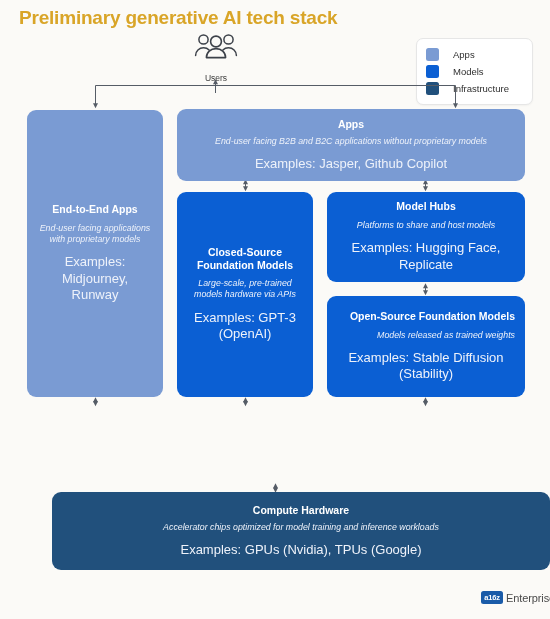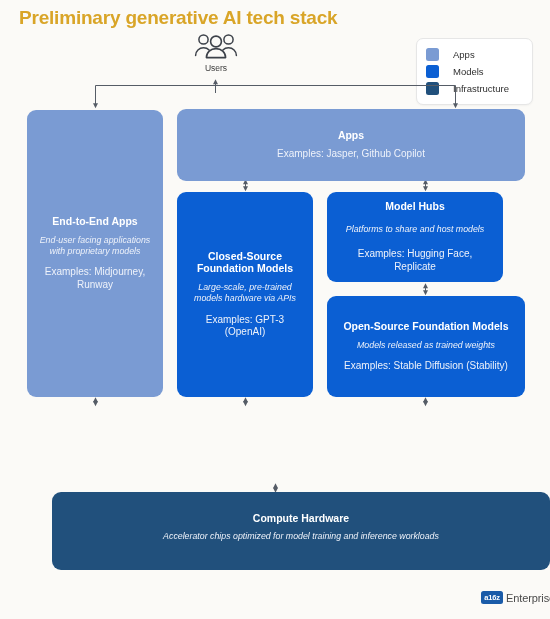--- a/index.html
+++ b/index.html
@@ -71,21 +71,21 @@
     position: absolute;
     left: 186px;
     top: 33px;
     width: 60px;
     text-align: center;
   }
   .users-icon { display: block; margin: 0 auto; }
   .users-label {
     font-size: 8.5px;
     color: #3a3a3a;
-    margin-top: 1px;
+    margin-top: 11px;
   }
 
   
   #connectors {
     position: absolute;
     left: 0;
     top: 0;
     width: 550px;
     height: 619px;
     pointer-events: none;
@@ -115,31 +115,31 @@
     color: #ffffff;
   }
   .box-desc {
     font-style: italic;
     font-size: 8.8px;
     line-height: 1.28;
     color: #eef2fa;
     margin-bottom: 9px;
   }
   .box-examples {
-    font-size: 10px;
+    font-size: 13px;
     line-height: 1.28;
     color: #eef2fa;
   }
 
   
   #box-e2e       { left: 27px;  top: 110px; width: 136px; height: 287px; }
   #box-apps      { left: 177px; top: 109px; width: 348px; height: 72px;  }
   #box-closed    { left: 177px; top: 192px; width: 136px; height: 205px; }
-  #box-hubs      { left: 327px; top: 192px; width: 176px; height: 90px; justify-content: space-between;  }
-  #box-open      { left: 327px; top: 296px; width: 198px; height: 101px; }
+  #box-hubs      { left: 327px; top: 192px; width: 198px; height: 90px;  }
+  #box-open      { left: 327px; top: 296px; width: 198px; height: 101px; align-items: flex-end; }
   #box-cloud     { left: 27px;  top: 406px; width: 498px; height: 78px;  }
   #box-hardware  { left: 27px;  top: 492px; width: 498px; height: 78px; margin-left: 25px;  }
 
   #box-apps .box-title,
   #box-cloud .box-title,
   #box-hardware .box-title { margin-bottom: 6px; }
   #box-apps .box-desc,
   #box-cloud .box-desc,
   #box-hardware .box-desc { margin-bottom: 8px; }
 
@@ -251,20 +251,21 @@
   </svg>
 
   <div class="box apps" id="box-e2e">
     <div class="box-title">End-to-End Apps</div>
     <div class="box-desc">End-user facing applications with proprietary models</div>
     <div class="box-examples">Examples: Midjourney, Runway</div>
   </div>
 
   <div class="box apps" id="box-apps">
     <div class="box-title">Apps</div>
+    <div class="box-desc">End-user facing B2B and B2C applications without proprietary models</div>
     <div class="box-examples">Examples: Jasper, Github Copilot</div>
   </div>
 
   <div class="box models" id="box-closed">
     <div class="box-title">Closed-Source Foundation Models</div>
     <div class="box-desc">Large-scale, pre-trained models hardware via APIs</div>
     <div class="box-examples">Examples: GPT-3 (OpenAI)</div>
   </div>
 
   <div class="box models" id="box-hubs">
@@ -276,20 +277,21 @@
   <div class="box models" id="box-open">
     <div class="box-title">Open-Source Foundation Models</div>
     <div class="box-desc">Models released as trained weights</div>
     <div class="box-examples">Examples: Stable Diffusion (Stability)</div>
   </div>
 
 
   <div class="box infra" id="box-hardware">
     <div class="box-title">Compute Hardware</div>
     <div class="box-desc">Accelerator chips optimized for model training and inference workloads</div>
+    <div class="box-examples">Examples: GPUs (Nvidia), TPUs (Google)</div>
   </div>
 
   <div class="footer-logo">
     <div class="logo-mark">a16z</div>
     <div class="logo-word">Enterprise</div>
   </div>
 
 </div>
 
 </body></html>

